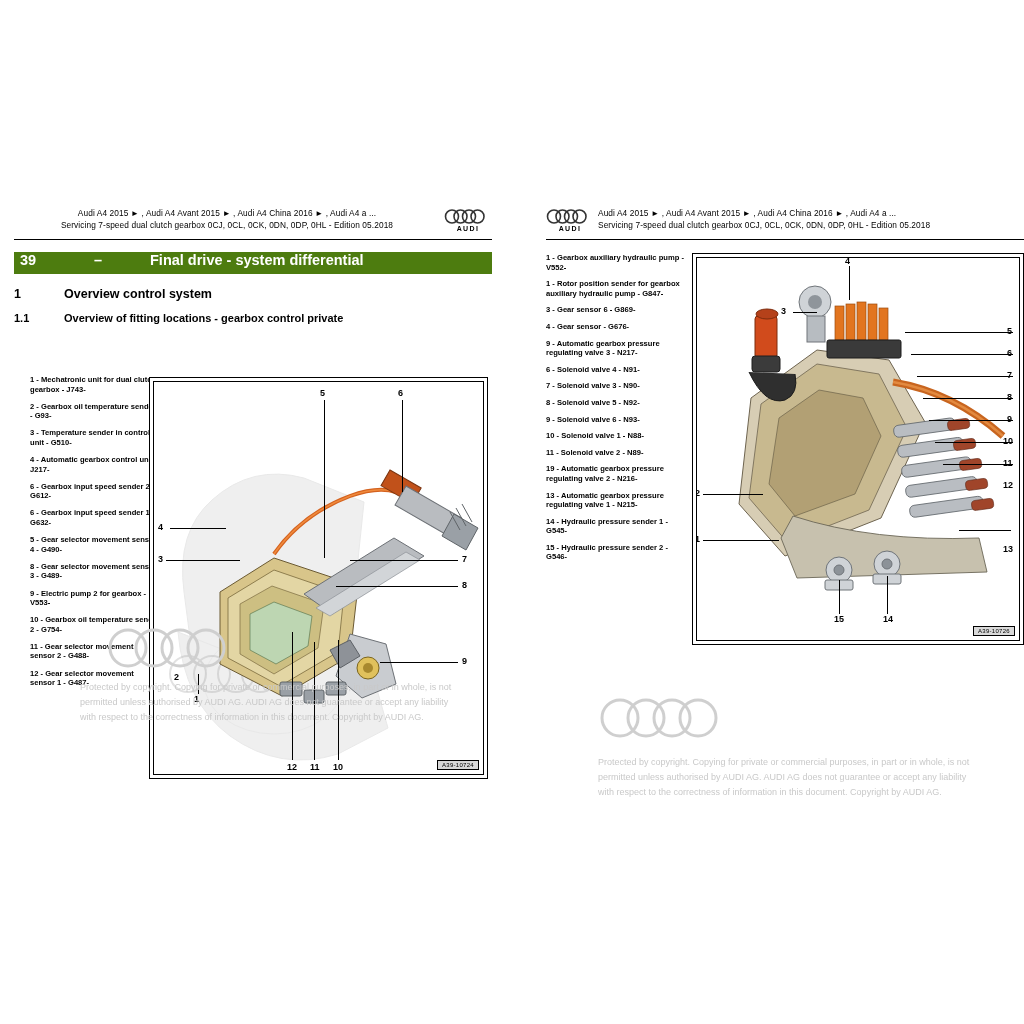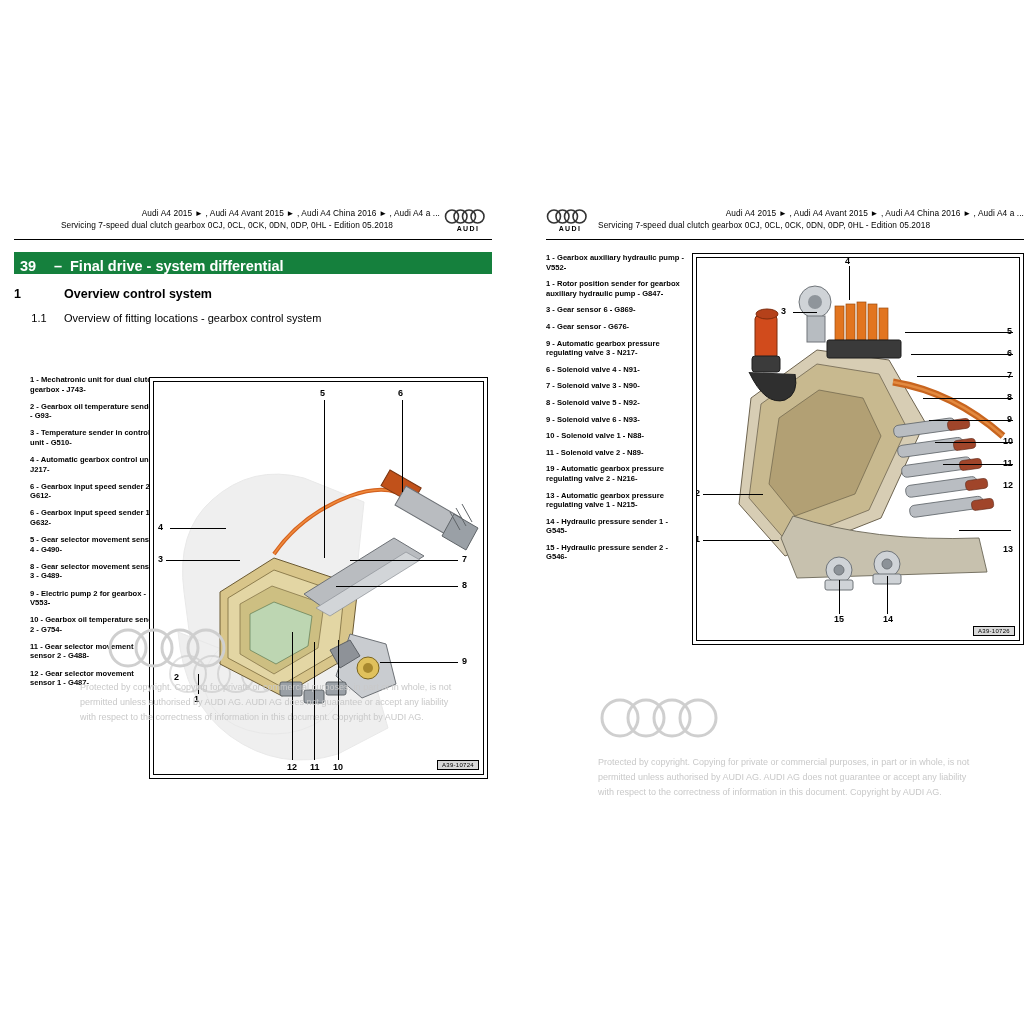--- a/index.html
+++ b/index.html
@@ -27,21 +27,21 @@
     border-bottom:1.4px solid #000;
     font-size:8.3px;
     line-height:12px;
   }
   .hdr .lines{
     position:absolute;
     top:2px;
   }
   #page-left .hdr .lines{ left:0; right:52px; text-align:center;}
   #page-right .hdr .lines{ left:52px; right:0; text-align:left;}
-  .hdr .l1{ letter-spacing:0.1px;text-align:right;}
+  .hdr .l1{ letter-spacing:0.1px;}
   .hdr .l2{ letter-spacing:0.1px;}
 
   .audi-logo-hdr{
     position:absolute;
     top:3px;
     width:48px;height:24px;
   }
   #page-left .audi-logo-hdr{ right:0; }
   #page-right .audi-logo-hdr{ left:0; }
   .rings{ display:block; }
@@ -49,28 +49,29 @@
     font-size:7px;
     text-align:center;
     letter-spacing:1.4px;
     font-weight:bold;
     margin-top:-2px;
   }
 
   
   .sec-bar{
     margin-top:12px;
-    background:#15803d;
+    background:#4d7c0f;
     color:#fff;
     height:22px;
     display:flex;
-    align-items:flex-end;
+    align-items:flex-start;
     font-size:14.5px;
     font-weight:bold;
     padding-left:6px;
+    gap:40px;
   }
   .sec-bar .num{ width:34px; }
   .sec-bar .dash{ width:16px; }
 
   .h-num-row{
     display:flex;
     margin-top:13px;
     font-size:12.5px;
     font-weight:bold;
   }
@@ -80,22 +81,21 @@
     color:#d42a1e;
     font-size:8.2px;
     font-weight:bold;
     line-height:10.5px;
     text-decoration:underline;
   }
   .h-sub-row{
     display:flex;
     margin-top:11px;
     font-size:11px;
-    font-weight:normal;
-    text-align:center;
+    font-weight:bold;
   }
   .h-sub-row .n{ width:50px; }
 
   
   .legend{
     position:absolute;
     left:16px;
     top:170px;
     width:130px;
     font-size:7.6px;
@@ -201,21 +201,21 @@
   </div>
 
   <div class="h-num-row">
     <span class="n">1</span>
     <span>Overview control system</span>
   </div>
 
 
   <div class="h-sub-row">
     <span class="n">1.1</span>
-    <span>Overview of fitting locations - gearbox control system</span>
+    <span>Overview of fitting locations - gearbox control private</span>
   </div>
 
   <div class="legend">
     <div class="item">1 - Mechatronic unit for dual clutch gearbox - J743-</div>
     <div class="item">2 - Gearbox oil temperature sender - G93-</div>
     <div class="item">3 - Temperature sender in control unit - G510-</div>
     <div class="item">4 - Automatic gearbox control unit - J217-</div>
     <div class="item">6 - Gearbox input speed sender 2 - G612-</div>
     <div class="item">6 - Gearbox input speed sender 1 - G632-</div>
     <div class="item">5 - Gear selector movement sensor 4 - G490-</div>

